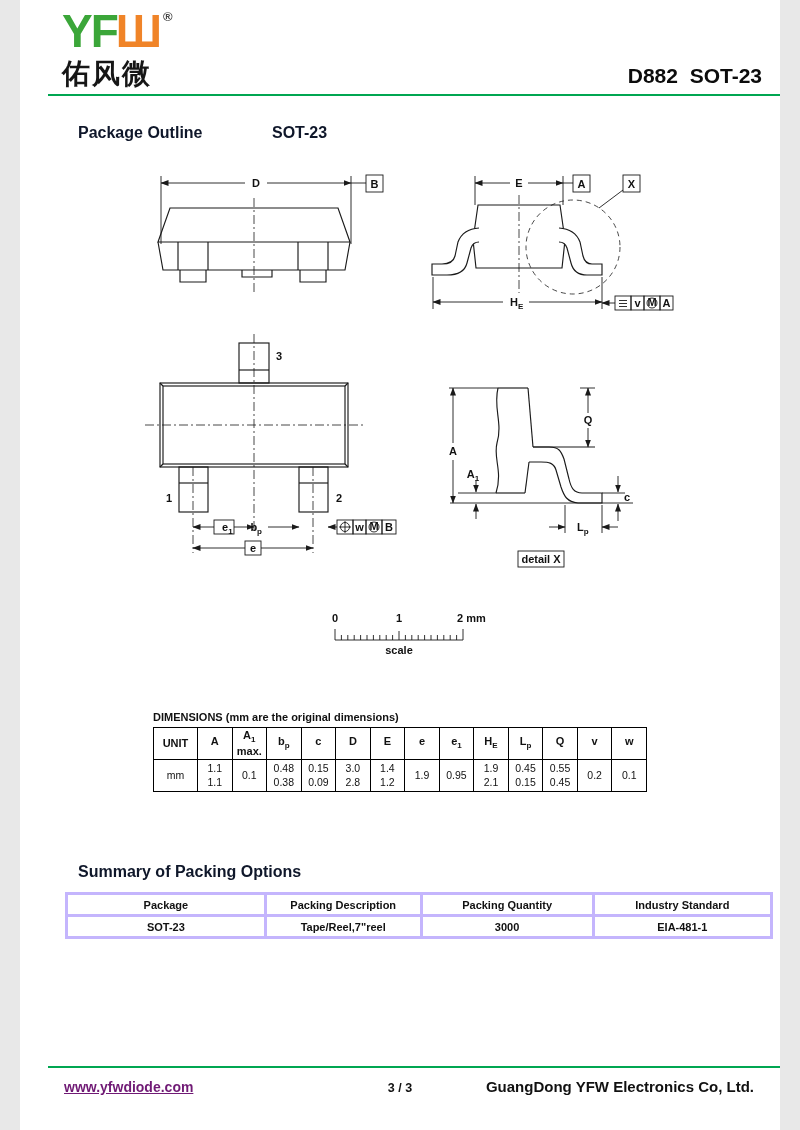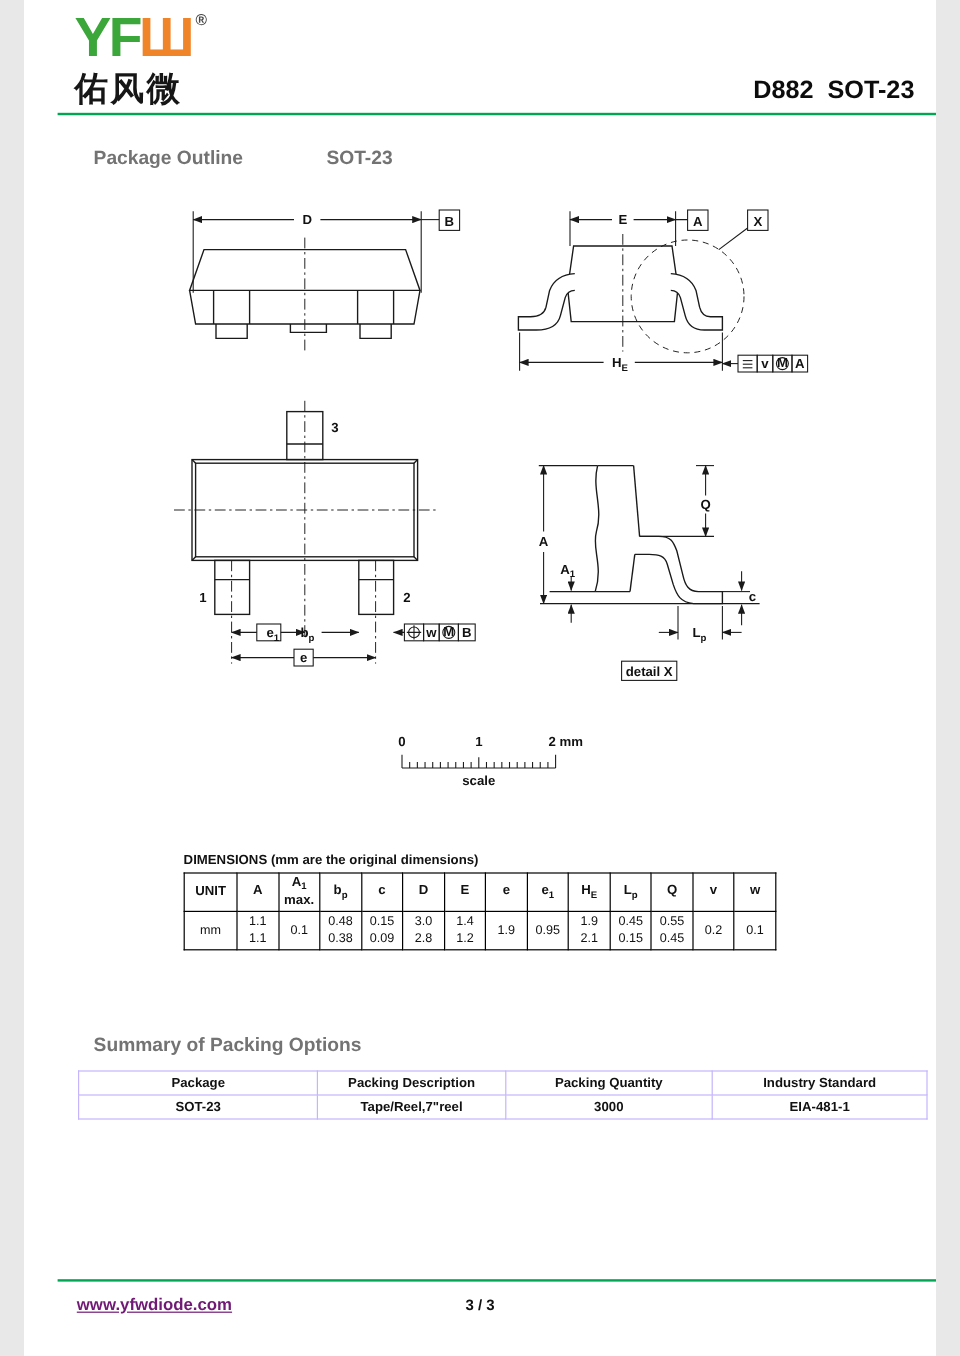--- a/index.html
+++ b/index.html
@@ -12,21 +12,21 @@
   .logo-yf{font-size:46px;font-weight:bold;letter-spacing:-2px;color:#3BA639;}
   .logo-mark{font-size:46px;font-weight:bold;color:#F08428;margin-left:-1px;}
   .logo-reg{font-size:13px;font-weight:bold;color:#444;vertical-align:26px;margin-left:1px;}
   .logo-cn{left:42px;top:55px;font-size:28px;font-weight:bold;color:#161616;letter-spacing:2px;
            font-family:Liberation Serif, serif;}
   .product-title{right:18px;top:64px;font-size:21px;font-weight:bold;white-space:pre;color:#0c0c0c;}
   .rule-green{left:28px;width:764px;height:2px;background:#00A651;}
   .hdr-rule{top:94px;}
 
   
-  .green-h{font-size:16px;font-weight:bold;color:#737373;}
+  .green-h{font-size:16px;font-weight:bold;color:#0f172a;}
   .sec-title{left:58px;top:124px;}
   .sec-pkg{left:252px;top:124px;}
   .pack-title{left:58px;top:863px;}
 
   
   svg{display:block;}
   svg text{font-family:"Liberation Sans",sans-serif;font-weight:bold;font-size:11px;fill:#111;}
   .thin{stroke:#1a1a1a;stroke-width:0.9;fill:none;}
   .body-ln{stroke:#1a1a1a;stroke-width:1.15;fill:none;}
   .cl{stroke:#1a1a1a;stroke-width:0.8;fill:none;stroke-dasharray:9 3 2 3;}
@@ -36,21 +36,21 @@
   .dims-caption{left:133px;top:711px;font-size:11px;font-weight:bold;}
   table{border-collapse:collapse;table-layout:fixed;border-radius:28px;}
   .dims-table{left:133px;top:727px;width:494px;}
   .dims-table th,.dims-table td{border:1px solid #000;text-align:center;vertical-align:middle;
       height:31px;padding:0;font-size:11px;line-height:1.25;}
   .dims-table td{font-size:10.5px;font-weight:normal;}
   sub{font-size:8px;}
 
   
   .pack-table{left:45px;top:892px;width:708px;}
-  .pack-table th,.pack-table td{border:1px solid #c4b5fd;text-align:center;vertical-align:middle;
+  .pack-table th,.pack-table td{border:3px solid #c4b5fd;text-align:center;vertical-align:middle;
       height:19px;padding:0;font-size:11px;font-weight:bold;}
 
   
   .ft-rule{top:1066px;}
   .ft-link{left:44px;top:1079px;font-size:14px;font-weight:bold;color:#701a75;text-decoration:underline;}
   .ft-page{left:50%;transform:translateX(-50%);top:1081px;font-size:12.5px;font-weight:bold;}
   .ft-co{right:26px;top:1078px;font-size:15px;font-weight:bold;}
 </style>
 </head>
 <body>
@@ -394,14 +394,15 @@
       <td>Tape/Reel,7"reel</td>
       <td>3000</td>
       <td>EIA-481-1</td>
     </tr>
   </tbody>
     </table>
 
   <div class="abs rule-green ft-rule"></div>
   <a href="#" class="abs ft-link">www.yfwdiode.com</a>
   <div class="abs ft-page">3 / 3</div>
+  <div class="abs ft-co">GuangDong YFW Electronics Co, Ltd.</div>
 
 </div>
 
 </body></html>

